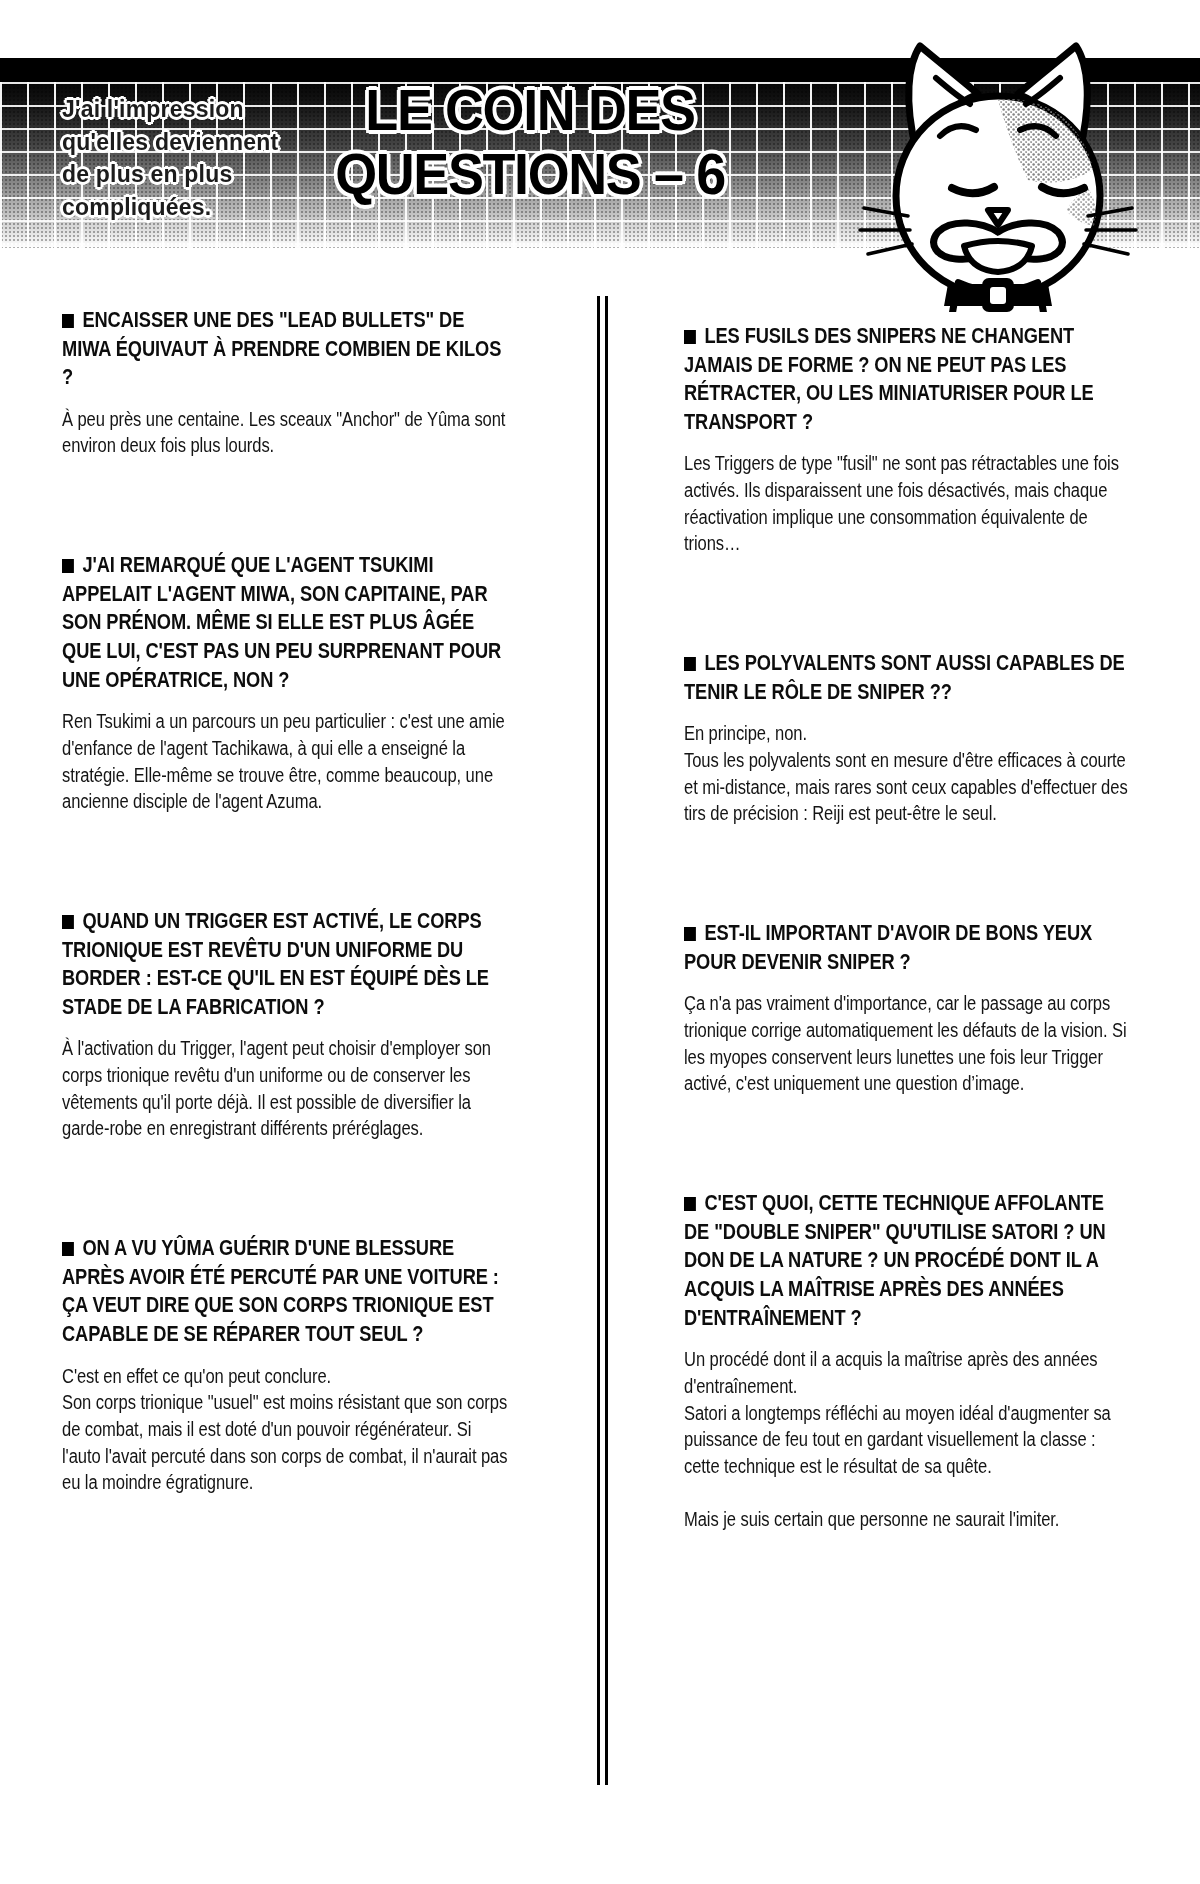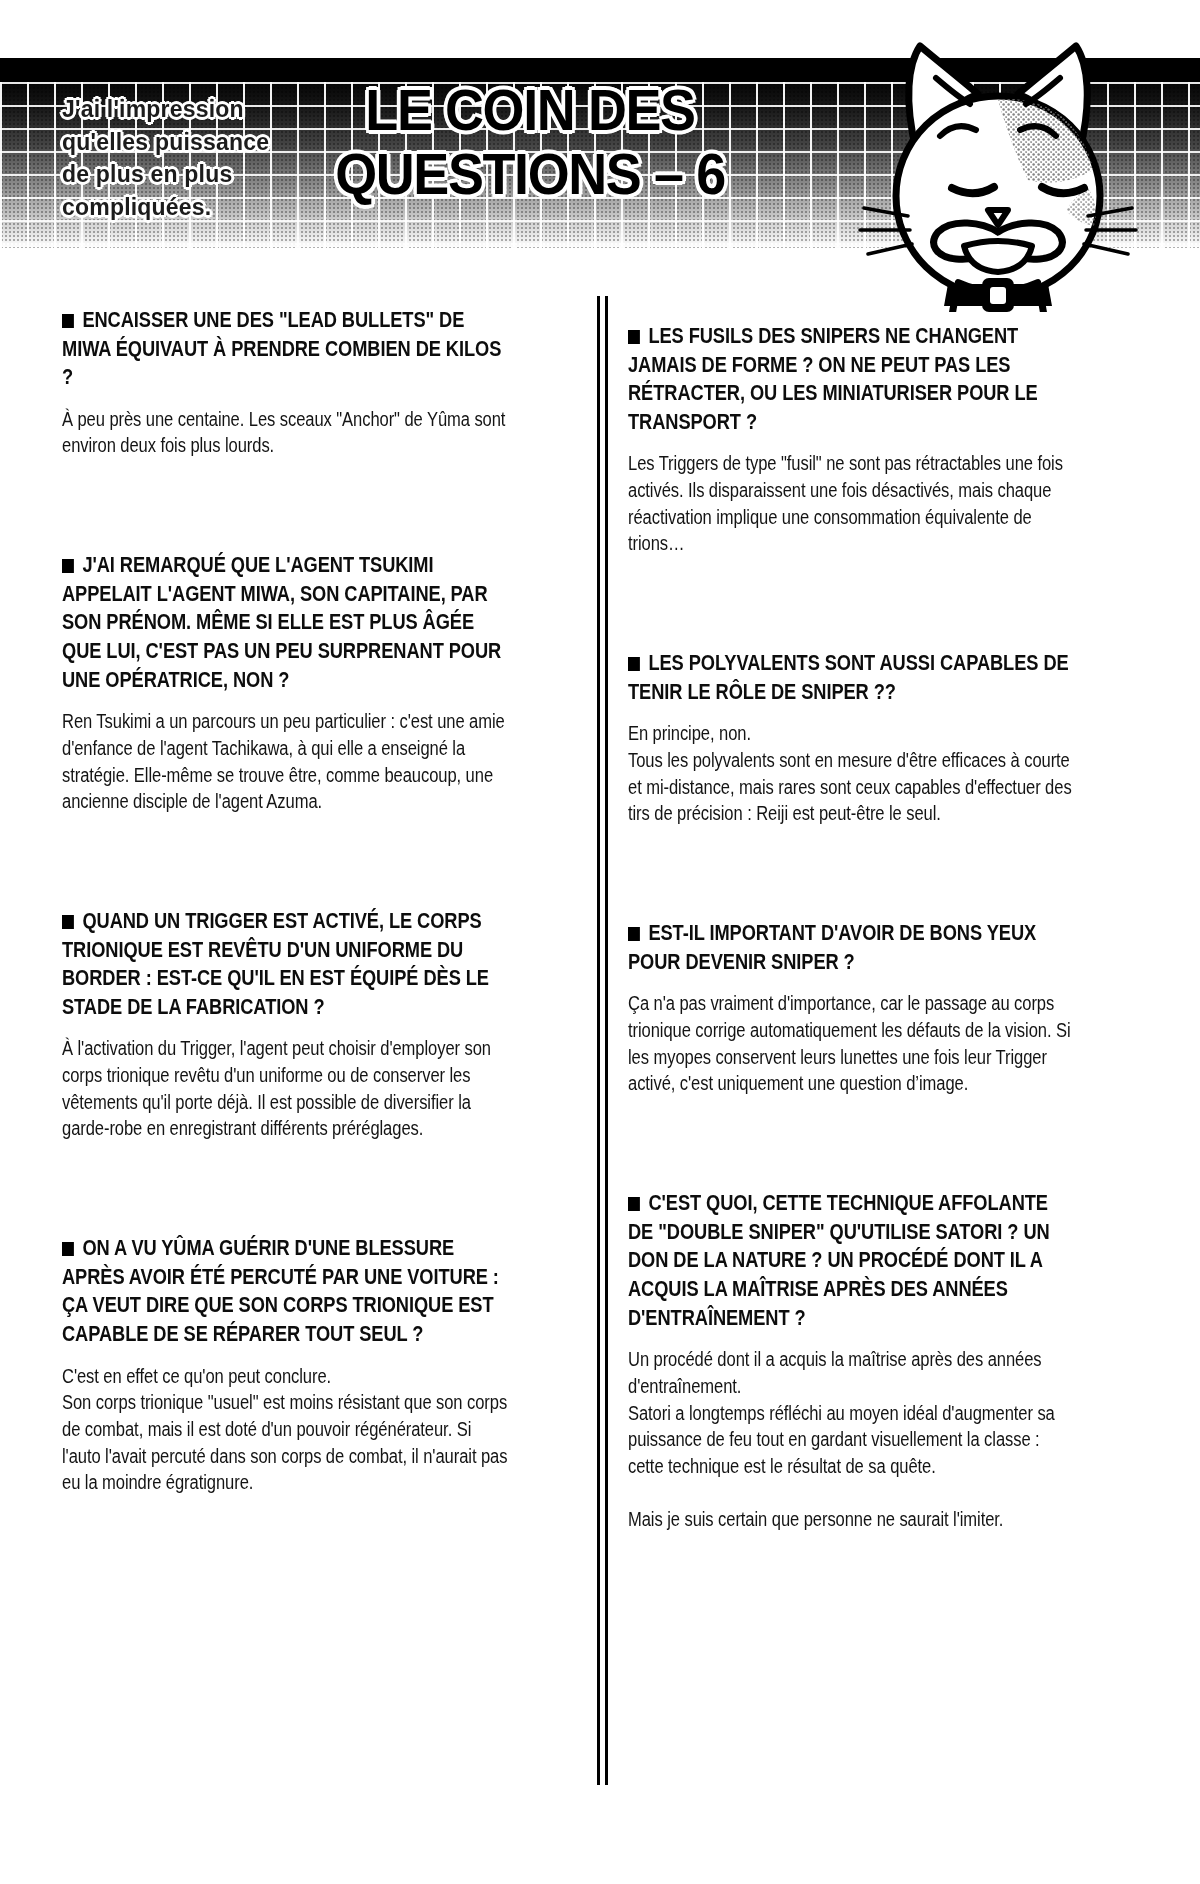--- a/index.html
+++ b/index.html
@@ -41,21 +41,21 @@
   }
   .cat{position:absolute;left:852px;top:38px;}
   
   .divider{
     position:absolute;left:597px;top:296px;height:1489px;width:5px;
     border-left:3px solid #000;border-right:3px solid #000;
   }
   
   .col{position:absolute;}
   .col-left{left:62px;top:306px;width:446px;}
-  .col-right{left:628px;top:322px;width:446px;}
+  .col-right{left:684px;top:322px;width:446px;}
   .qa{width:524px;transform:scaleX(.85);transform-origin:0 0;margin-bottom:92px;}
   .qa .q{
     font-size:21.5px;font-weight:700;line-height:1.33;margin:0 0 14px 0;
     letter-spacing:-.1px;color:#0d0d0d;
   }
   .qa .bullet{
     display:inline-block;width:14px;height:14px;background:#000;
     margin-right:10px;transform:translateY(1px);
   }
   .qa .a{
@@ -64,21 +64,21 @@
   }
 </style>
 </head>
 <body>
 
 <div class="top-bar"></div>
 <div class="grid-band"></div>
 <div class="grid-fade"></div>
 
 <div class="speech">J'ai l'impression
-qu'elles puissance
+qu'elles deviennent
 de plus en plus
 compliquées.</div>
 
 <div class="title">
   <div>LE COIN DES</div>
   <div>QUESTIONS – 6</div>
 </div>
 
 <svg class="cat" width="292" height="274" viewBox="0 0 292 274" aria-hidden="true">
   <defs>

